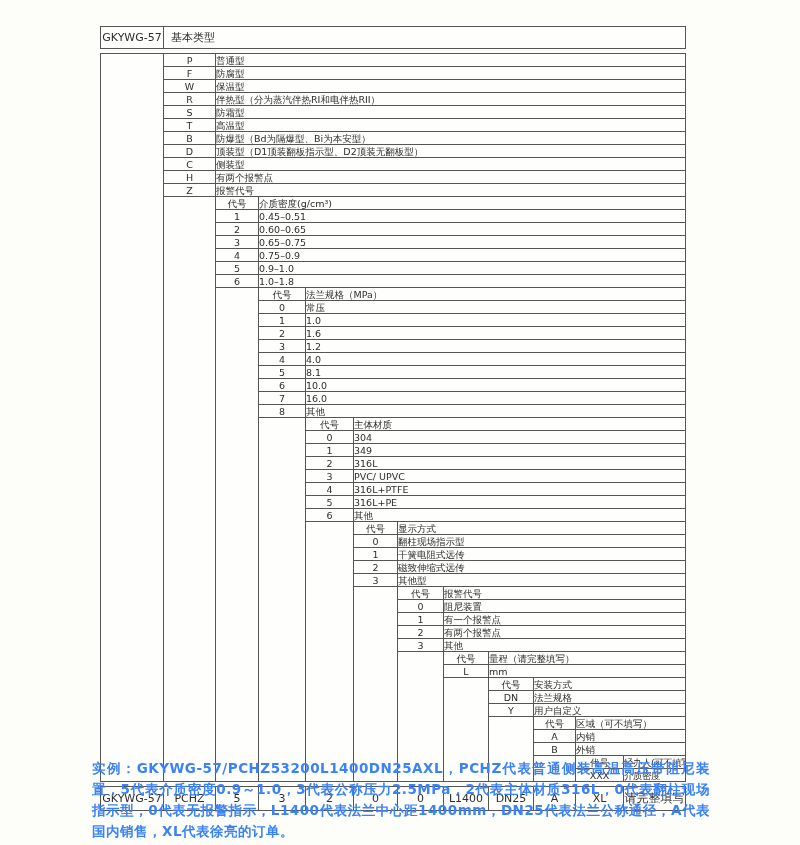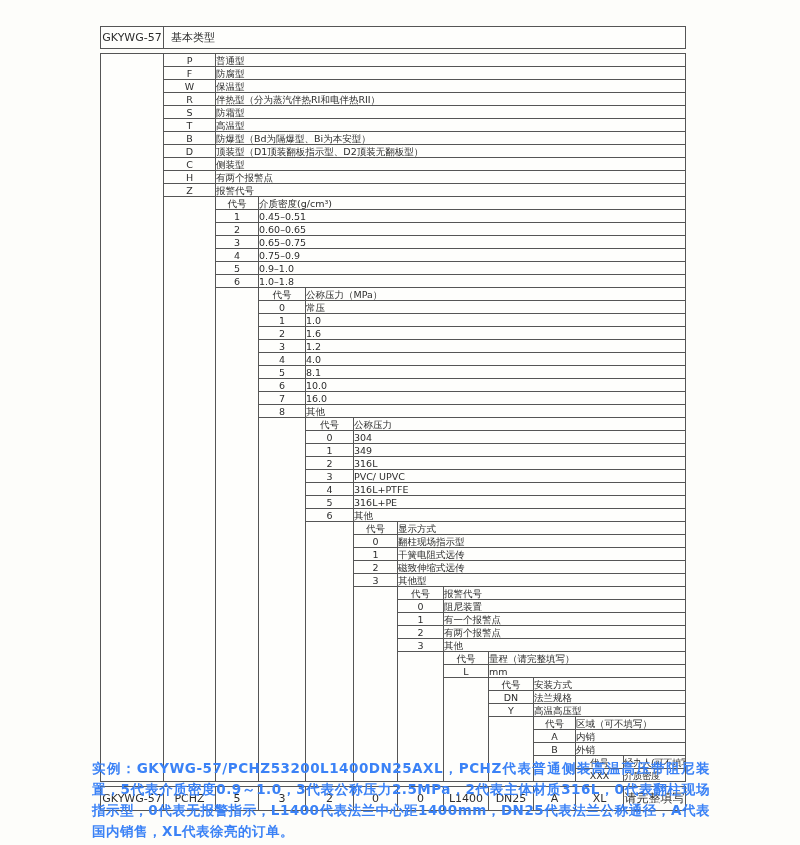--- a/index.html
+++ b/index.html
@@ -138,21 +138,21 @@
         <td class="desc" colspan="9">0.9–1.0</td>
       </tr>
   <tr>
         <td class="code">6</td>
         <td class="desc" colspan="9">1.0–1.8</td>
       </tr>
 
   <tr>
         <td class="ec" rowspan="38"></td>
         <td class="code">代号</td>
-        <td class="desc" colspan="8">公称压力（MPa）</td>
+        <td class="desc" colspan="8">法兰规格（MPa）</td>
       </tr>
   <tr>
         <td class="code">0</td>
         <td class="desc" colspan="8">常压</td>
       </tr>
   <tr>
         <td class="code">1</td>
         <td class="desc" colspan="8">1.0</td>
       </tr>
   <tr>
@@ -180,21 +180,21 @@
         <td class="desc" colspan="8">16.0</td>
       </tr>
   <tr>
         <td class="code">8</td>
         <td class="desc" colspan="8">其他</td>
       </tr>
 
   <tr>
         <td class="ec" rowspan="28"></td>
         <td class="code">代号</td>
-        <td class="desc" colspan="7">公称压力</td>
+        <td class="desc" colspan="7">主体材质</td>
       </tr>
   <tr>
         <td class="code">0</td>
         <td class="desc" colspan="7">304</td>
       </tr>
   <tr>
         <td class="code">1</td>
         <td class="desc" colspan="7">349</td>
       </tr>
   <tr>
@@ -276,21 +276,21 @@
         <td class="ec" rowspan="8"></td>
         <td class="code">代号</td>
         <td class="desc" colspan="3">安装方式</td>
       </tr>
   <tr>
         <td class="code">DN</td>
         <td class="desc" colspan="3">法兰规格</td>
       </tr>
   <tr>
         <td class="code">Y</td>
-        <td class="desc" colspan="3">高温高压型</td>
+        <td class="desc" colspan="3">用户自定义</td>
       </tr>
 
   <tr>
         <td class="ec" rowspan="5"></td>
         <td class="code">代号</td>
         <td class="desc" colspan="2">区域（可不填写）</td>
       </tr>
   <tr>
         <td class="code">A</td>
         <td class="desc" colspan="2">内销</td>

